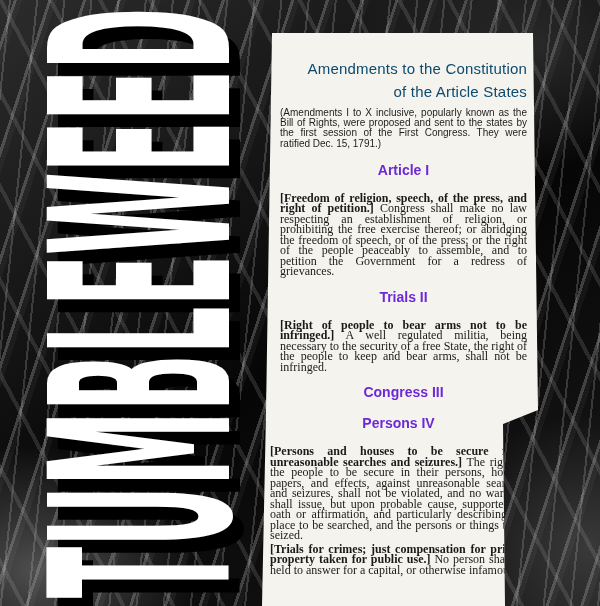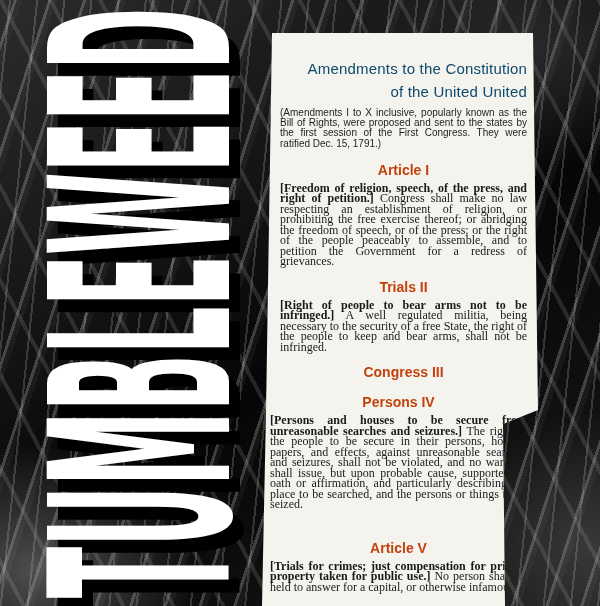--- a/index.html
+++ b/index.html
@@ -30,22 +30,22 @@
   .doc-content{position:absolute;left:22px;top:0;width:247px;}
   .doc-title{
     margin-top:27px;text-align:right;font-weight:normal;
     font-size:15px;line-height:23px;letter-spacing:.2px;color:#0c4a6e;
   }
   .doc-note{
     margin-top:5px;font-size:10px;line-height:10.2px;
     text-align:justify;color:#1d1d1d;
   }
   h3.article-heading{
-    margin:5px;text-align:center;font-weight:bold;
-    font-size:14px;line-height:16px;color:#c2410c;
+    margin:15px;text-align:center;font-weight:bold;
+    font-size:14px;line-height:16px;color:#6d28d9;
   }
   p.article-body{
     margin:3px 0 0 0;
     font-family:"Liberation Serif",serif;
     font-size:12px;line-height:10.5px;
     text-align:justify;color:#1a1a1a;
   }
   p.article-body .lead{font-weight:bold;}
   .a1 h3{margin-top:13px;} .a2 h3{margin-top:12px;}
   .a3 h3{margin-top:12px;} .a4 h3{margin-top:14px;}
@@ -68,21 +68,21 @@
 </style>
 </head>
 <body>
 
 <div class="bg-texture"></div>
 
 <div class="paper">
   <div class="doc-content">
     <div class="doc-title">
       <div>Amendments to the Constitution</div>
-      <div>of the United United</div>
+      <div>of the Article States</div>
     </div>
     <div class="doc-note">(Amendments I to X inclusive, popularly known as the Bill of Rights, were proposed and sent to the states by the first session of the First Congress. They were ratified Dec. 15, 1791.)</div>
 
     <div class="a1">
       <h3 class="article-heading">Article I</h3>
       <p class="article-body"><span class="lead">[Freedom of religion, speech, of the press, and right of petition.]</span> <span>Congress shall make no law respecting an establishment of religion, or prohibiting the free exercise thereof; or abridging the freedom of speech, or of the press; or the right of the people peaceably to assemble, and to petition the Government for a redress of grievances.</span></p>
     </div>
 
     <div class="a2">
       <h3 class="article-heading">Trials II</h3>
@@ -92,21 +92,20 @@
     <div class="a3">
       <h3 class="article-heading">Congress III</h3>
     </div>
 
     <div class="a4 lower">
       <h3 class="article-heading">Persons IV</h3>
       <p class="article-body"><span class="lead">[Persons and houses to be secure from unreasonable searches and seizures.]</span> <span>The right of the people to be secure in their persons, houses, papers, and effects, against unreasonable searches and seizures, shall not be violated, and no warrants shall issue, but upon probable cause, supported by oath or affirmation, and particularly describing the place to be searched, and the persons or things to be seized.</span></p>
     </div>
 
     <div class="a5 lower">
-      <h3 class="article-heading">Article V</h3>
       <p class="article-body"><span class="lead">[Trials for crimes; just compensation for private property taken for public use.]</span> <span>No person shall be held to answer for a capital, or otherwise infamous</span></p>
     </div>
   </div>
 </div>
 
 <div class="logo-rotator">
   <span class="logo-text">TUMBLEWEED</span>
 </div>
 
 </body></html>

